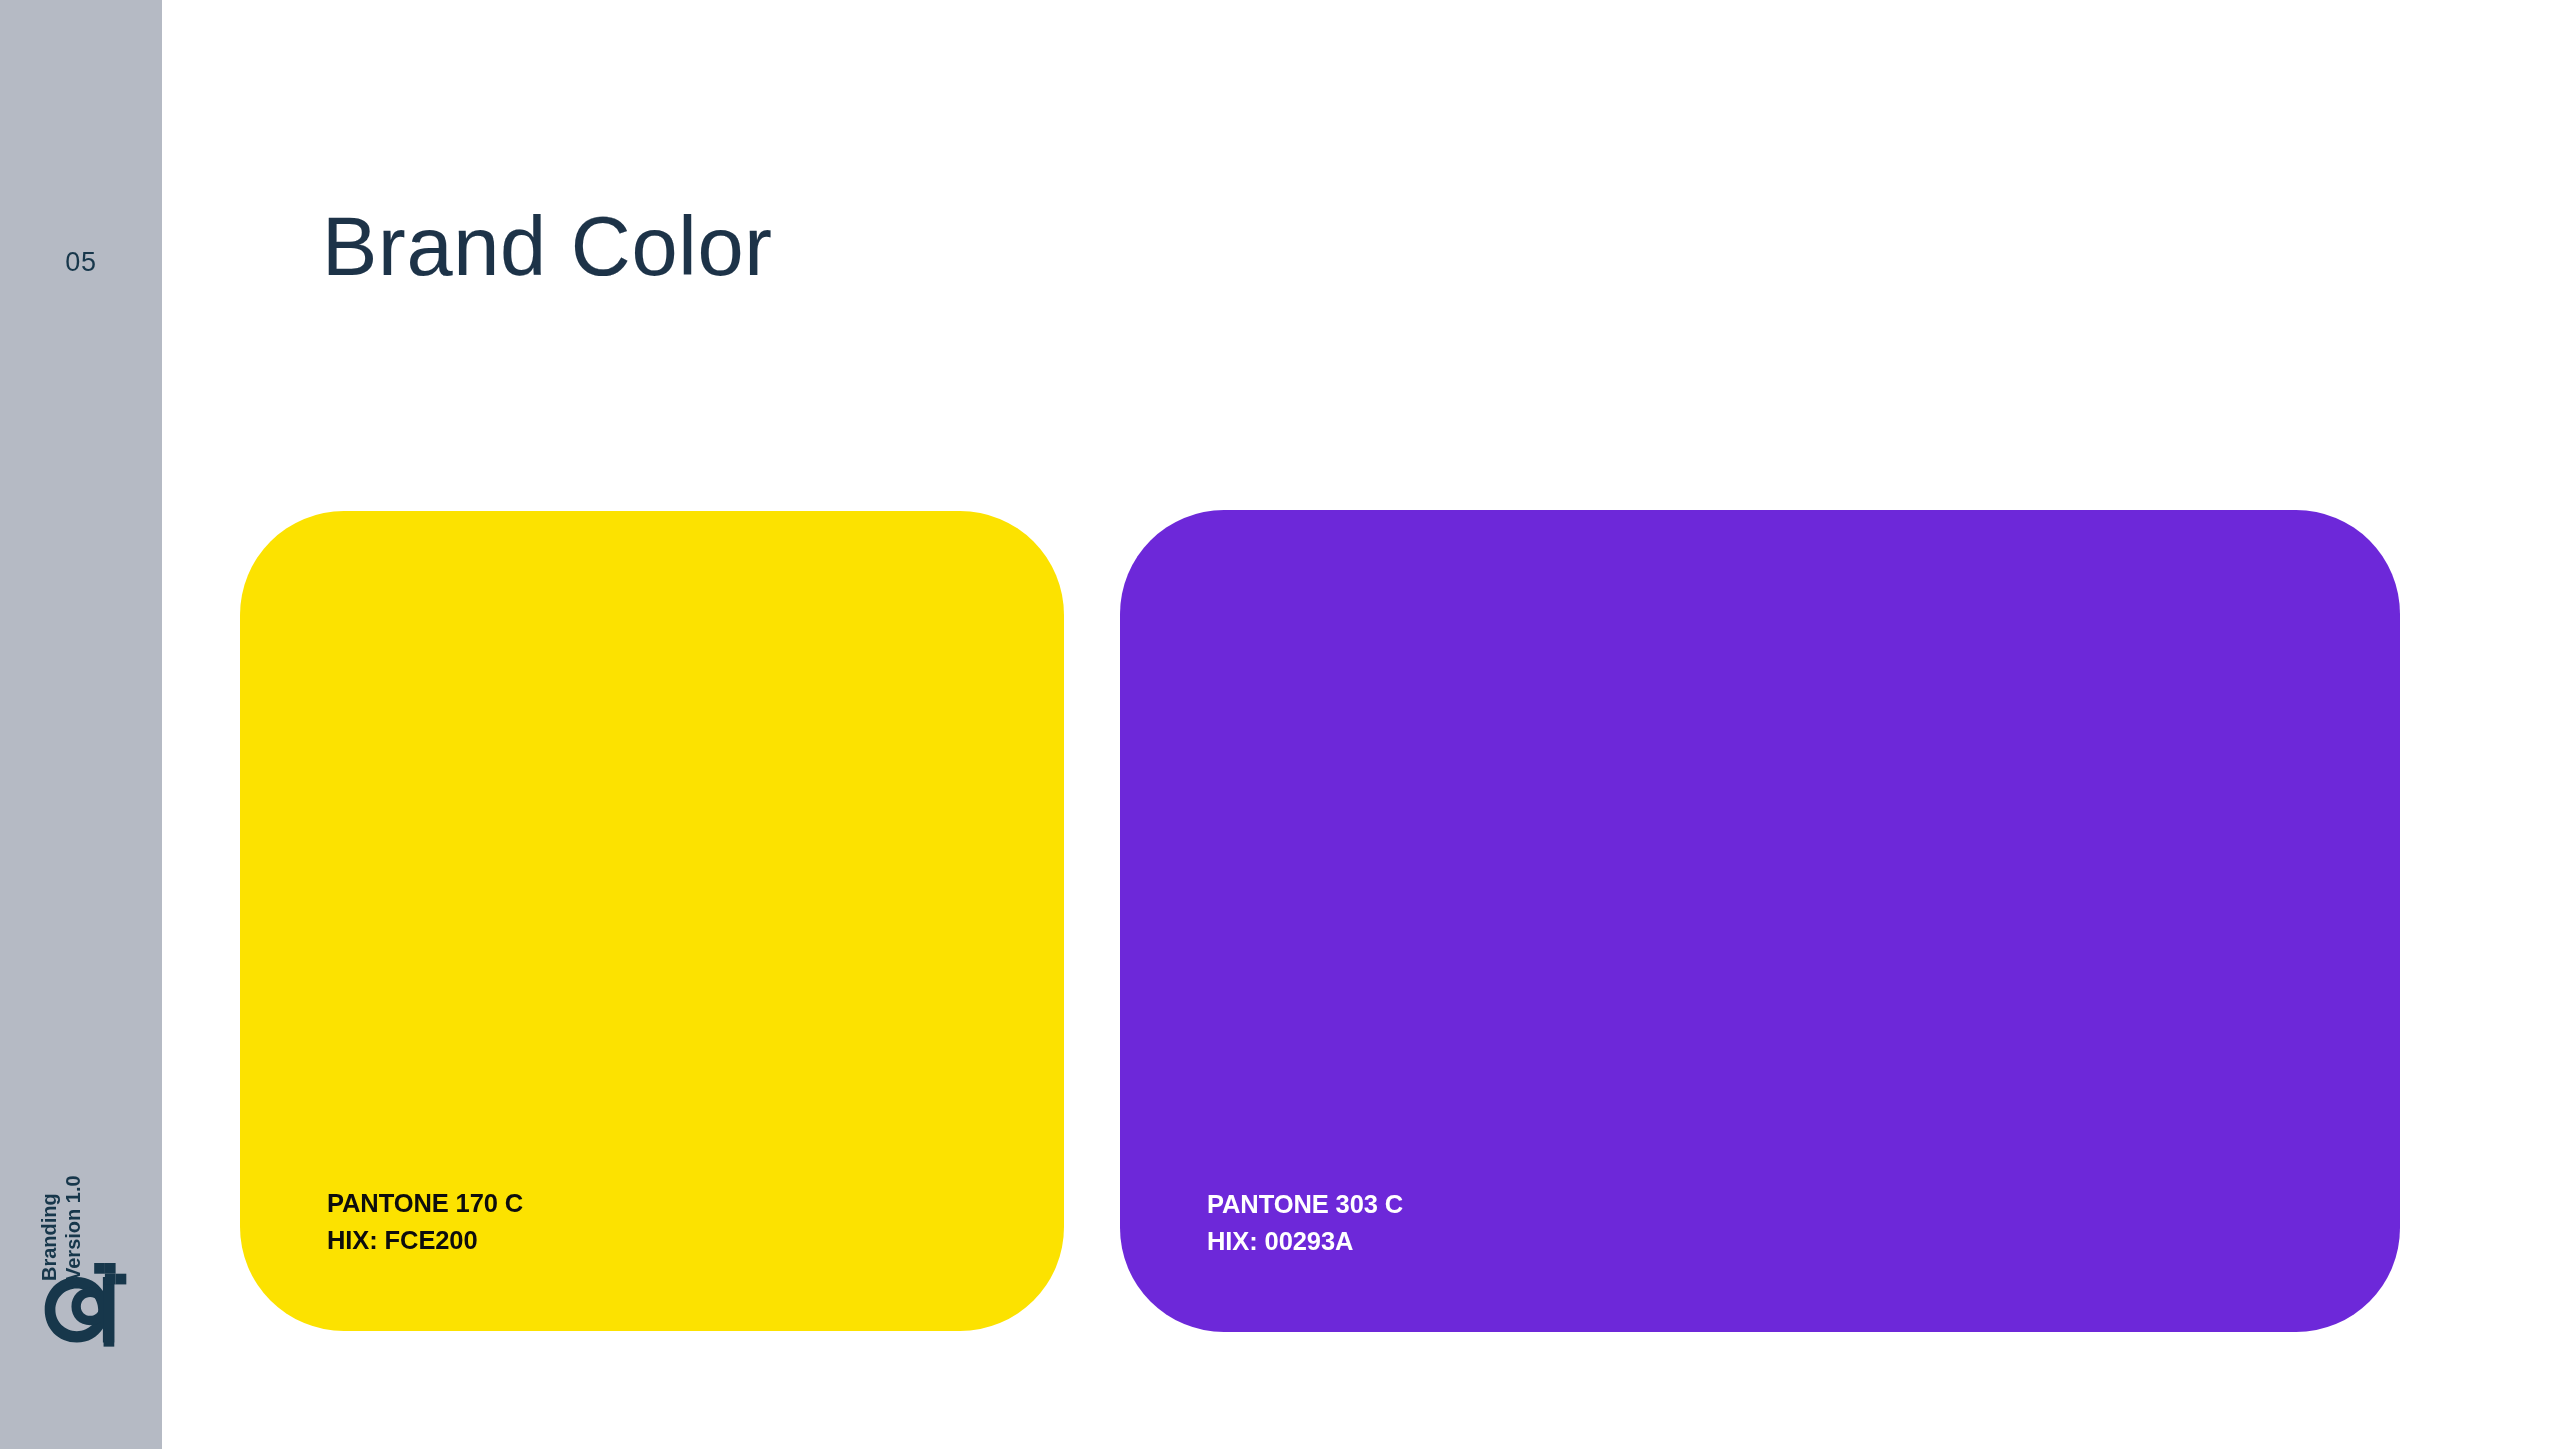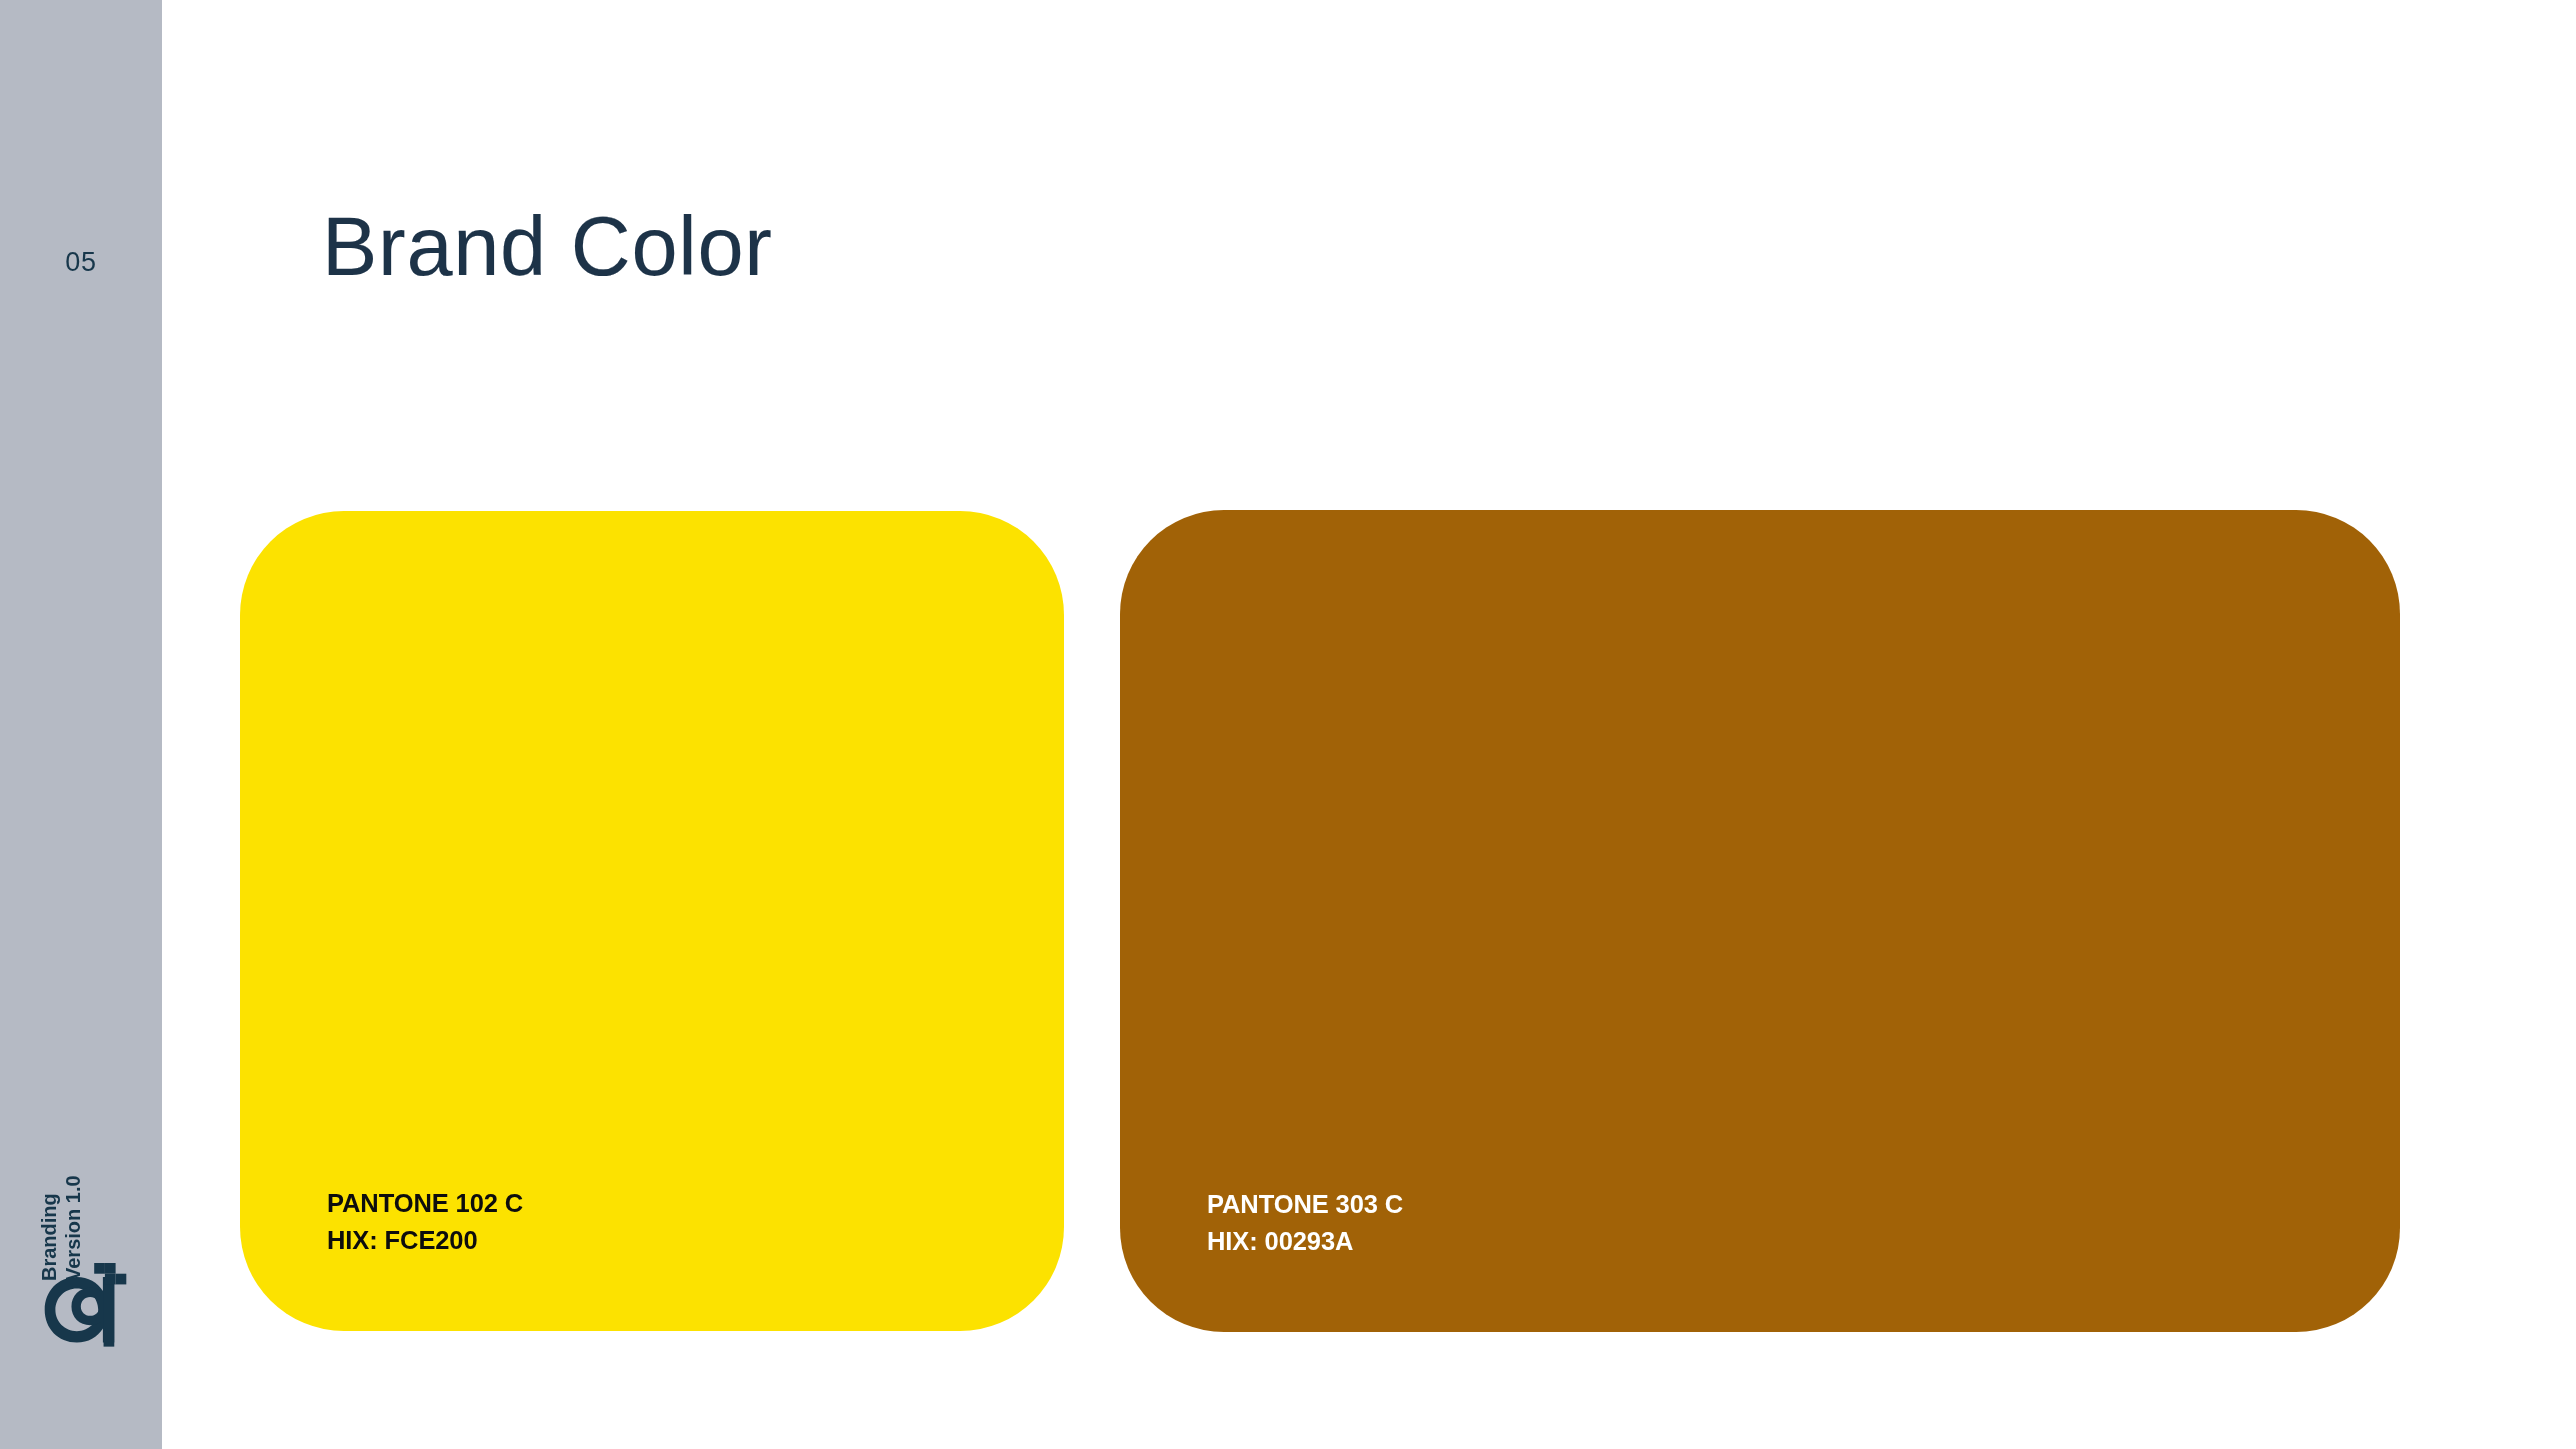--- a/index.html
+++ b/index.html
@@ -177,26 +177,26 @@
         </g>
       </svg>
     </div>
 
   </aside>
 
   <h1 id="page-title" style="color: rgb(29, 51, 72); -webkit-text-stroke: 0.1px rgb(29, 51, 72);">Brand Color</h1>
 
   <div class="swatch" id="swatch-primary" style="background:#fce200;">
     <div class="swatch-labels" style="color:#0d0d0d;">
-      <span class="label-line">PANTONE 102 C</span>
+      <span class="label-line">PANTONE 170 C</span>
       <span class="label-line">HIX: FCE200</span>
     </div>
   </div>
 
-  <div class="swatch" id="swatch-secondary" style="background:#a16207;">
+  <div class="swatch" id="swatch-secondary" style="background:#6d28d9;">
     <div class="swatch-labels" style="color:#ffffff;">
       <span class="label-line">PANTONE 303 C</span>
       <span class="label-line">HIX: 00293A</span>
     </div>
   </div>
 
 </div>
 
 
 </body></html>

